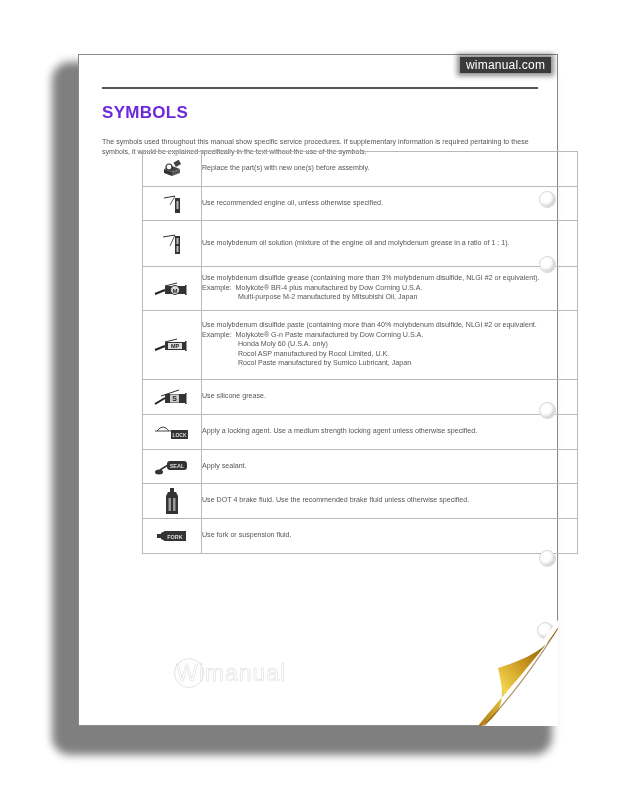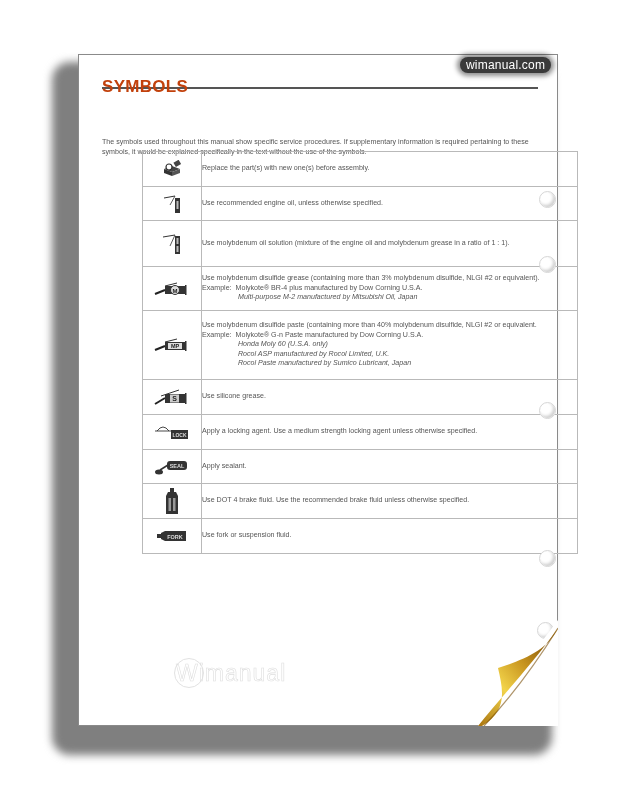--- a/index.html
+++ b/index.html
@@ -12,40 +12,40 @@
       background:#7f7f7f; border-radius:18px;
       filter: blur(4px);
     }
     .page {
       position:absolute; left:78px; top:54px; width:480px; height:672px;
       background:#ffffff; border:1px solid #8a8a8a; box-sizing:border-box;
     }
     .site-badge {
       position:absolute; left:460px; top:57px; height:16px; padding:0 6px;
       background:#3a3a3a; color:#ffffff; font-size:12px; line-height:16px;
-      border-radius:8px; box-shadow:0 0 5px 3px rgba(0,0,0,0.45);
+      border-radius:0; box-shadow:0 0 5px 3px rgba(0,0,0,0.45);
       font-family:"Liberation Sans", sans-serif; letter-spacing:0.2px;
     }
     .rule { position:absolute; left:102px; top:87px; width:436px; height:2px; background:#555; }
     .title {
-      position:absolute; left:102px; top:77px; font-size:17px; font-weight:bold; color:#c2410c;
+      position:absolute; left:102px; top:103px; font-size:17px; font-weight:bold; color:#6d28d9;
       letter-spacing:0.3px;
     }
     .intro {
       position:absolute; left:102px; top:137px; width:440px; font-size:7.1px; line-height:10px; color:#555;
     }
     table.symbols {
       position:absolute; left:102px; top:151px; width:436px; border-collapse:collapse;
       font-size:7.1px; color:#555;margin-left:40px;
     }
     table.symbols td { border:1px solid #b9b9b9; padding:0; vertical-align:middle; }
     td.icon-cell { width:58px; text-align:center; }
     td.text-cell { padding-left:10px; padding-right:8px; line-height:9.4px; }
     .ex-line { padding-left:0; }
-    .ex-indent { padding-left:36px;font-style:italic; }
+    .ex-indent { padding-left:36px; }
     .hole {
       position:absolute; width:15px; height:15px; border-radius:50%;
       background:#ffffff; border:1px solid #d6d6d6;
       box-shadow: inset -2px -2px 3px rgba(0,0,0,0.18);
     }
     .watermark {
       position:absolute; left:176px; top:660px; font-size:23px; color:transparent;
       -webkit-text-stroke:0.6px #dedede; letter-spacing:1px;
     }
     .wm-circle {

